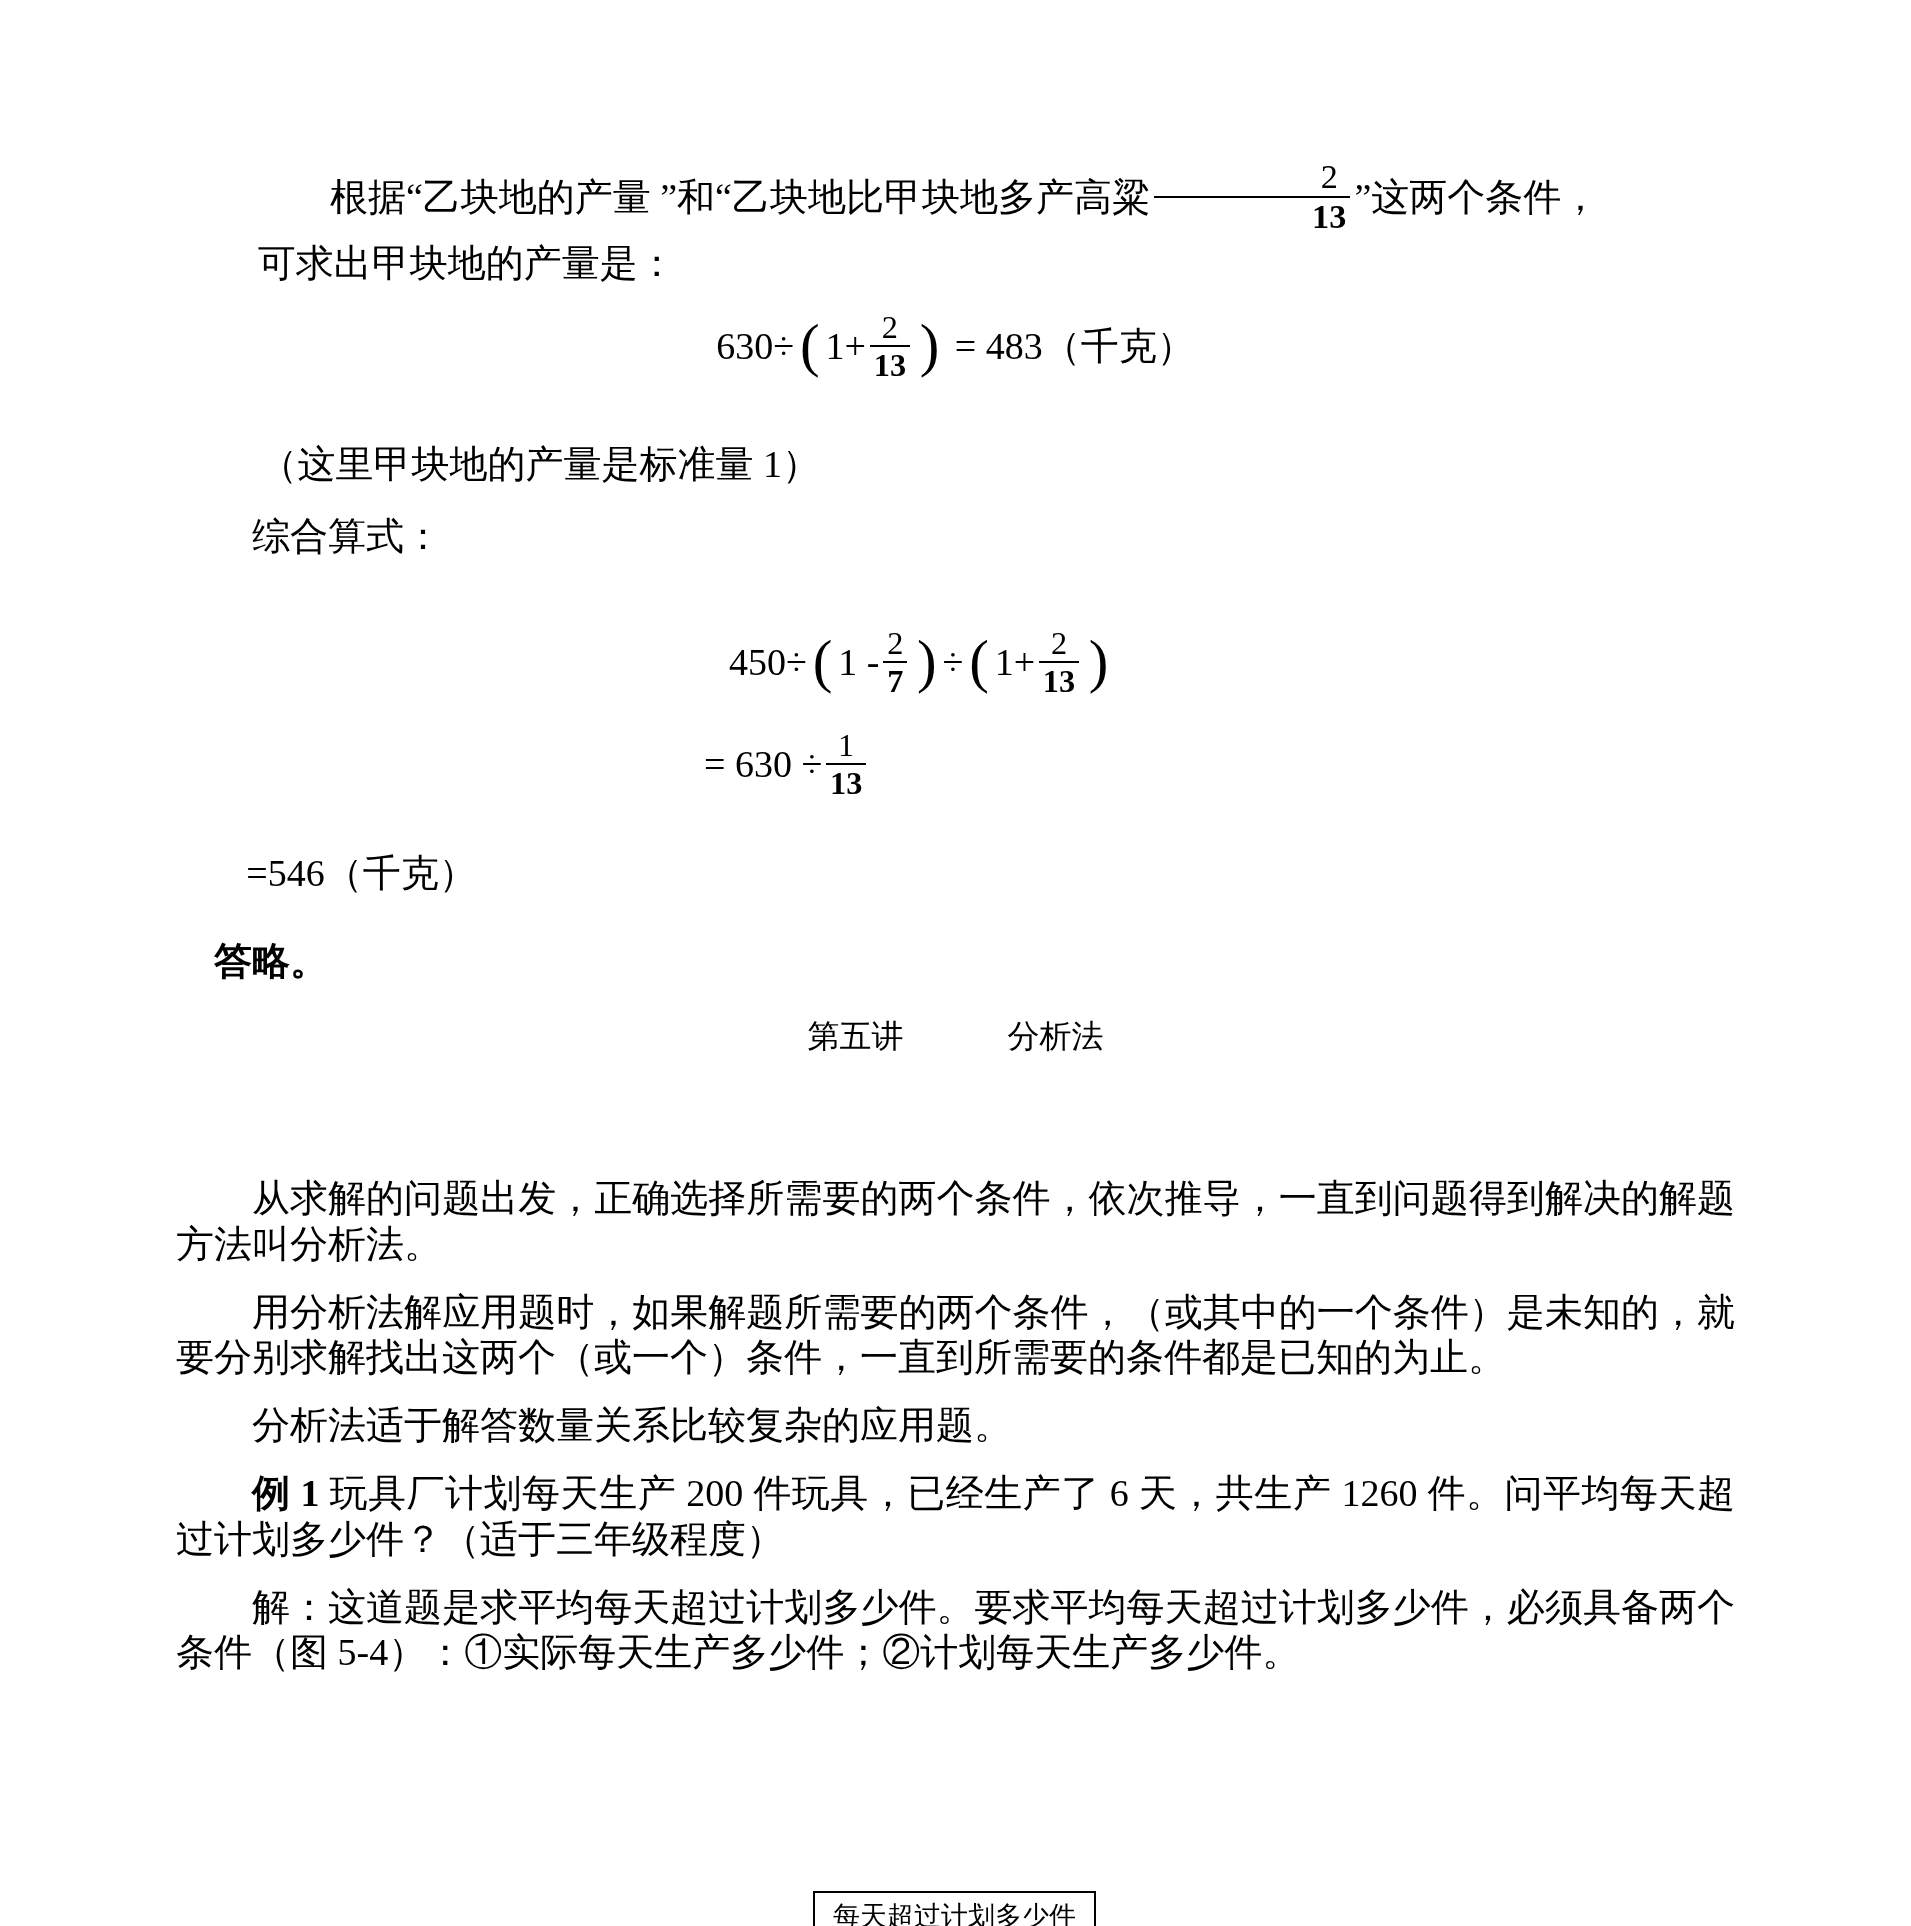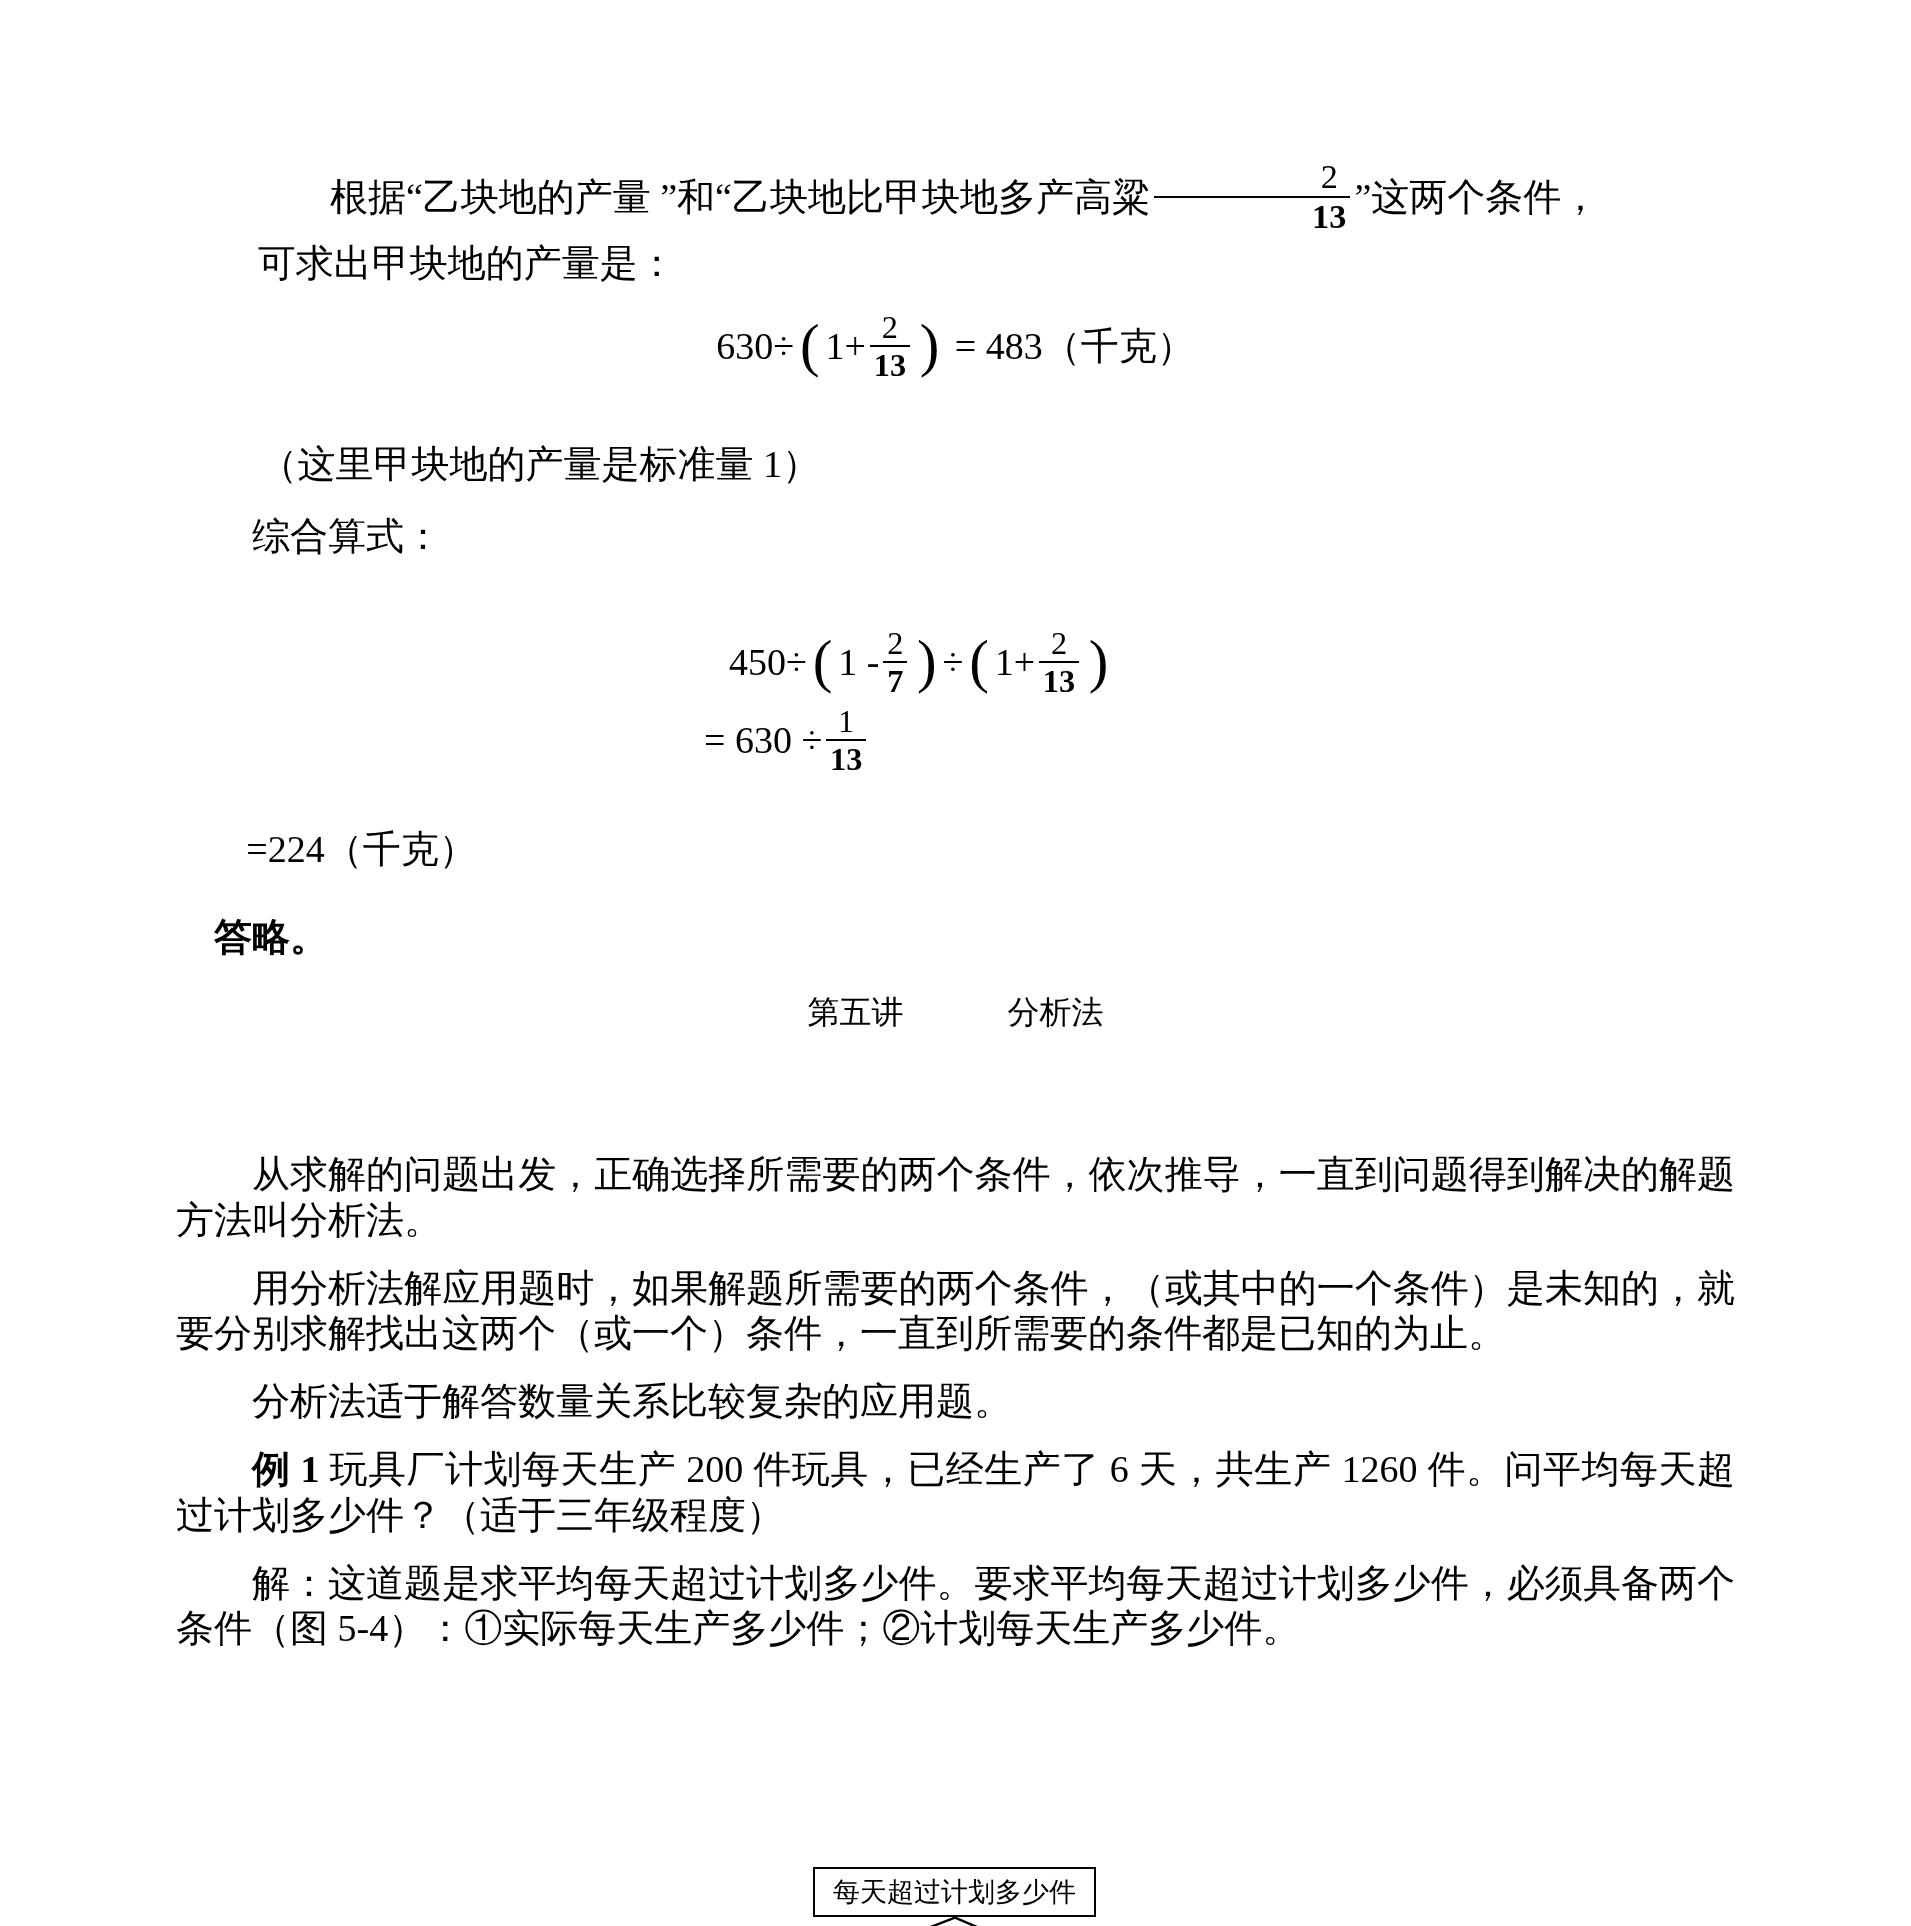--- a/index.html
+++ b/index.html
@@ -22,21 +22,21 @@
   .f546{text-indent:1.85em;margin-bottom:42px;}
   .answer{text-indent:1em;margin-bottom:31px;font-weight:bold;}
   .sol{margin-bottom:0;}
   .bold{font-weight:bold;}
 
   
   .formula{font-size:38px;line-height:1.2;}
   .f1{text-align:center;margin:27px 0 54px 0;}
   .f2{width:max-content;margin:0 0 46px 528px;}
   .f2l1{padding-left:25px;white-space:nowrap;}
-  .f2l2{margin-top:4px;white-space:nowrap;}
+  .f2l2{margin-top:28px;white-space:nowrap;}
   .frac{
     display:inline-block;vertical-align:middle;text-align:center;
     font-size:0.85em;line-height:1.12;position:relative;top:-0.12em;margin:0 0.12em;
   }
   .frac .num{display:block;padding:0 0.12em;}
   .frac .den{display:block;border-top:2.7px solid #000;padding:0 0.12em;font-weight:bold;}
   .ifrac{font-size:0.9em;}
   .bigp{font-size:1.55em;line-height:0;vertical-align:middle;position:relative;top:-0.07em;margin:0 0.1em;}
 
   
@@ -70,21 +70,21 @@
 
   <div class="formula f2">
     <div class="f2l1">
       <span>450÷</span><span class="bigp">(</span><span>1 -</span><span class="frac"><span class="num">2</span><span class="den">7</span></span><span class="bigp">)</span><span>÷</span><span class="bigp">(</span><span>1+</span><span class="frac"><span class="num">2</span><span class="den">13</span></span><span class="bigp">)</span>
     </div>
     <div class="f2l2">
       <span>= 630 ÷</span><span class="frac"><span class="num">1</span><span class="den">13</span></span>
     </div>
   </div>
 
-  <p class="f546">=224（千克）</p>
+  <p class="f546">=546（千克）</p>
 
   <p class="answer">答略。</p>
 
   <h1><span>第五讲</span><span class="hgap"></span><span>分析法</span></h1>
 
   <p class="body-par">从求解的问题出发，正确选择所需要的两个条件，依次推导，一直到问题得到解决的解题方法叫分析法。</p>
 
   <p class="body-par">用分析法解应用题时，如果解题所需要的两个条件，（或其中的一个条件）是未知的，就要分别求解找出这两个（或一个）条件，一直到所需要的条件都是已知的为止。</p>
 
   <p class="body-par">分析法适于解答数量关系比较复杂的应用题。</p>

